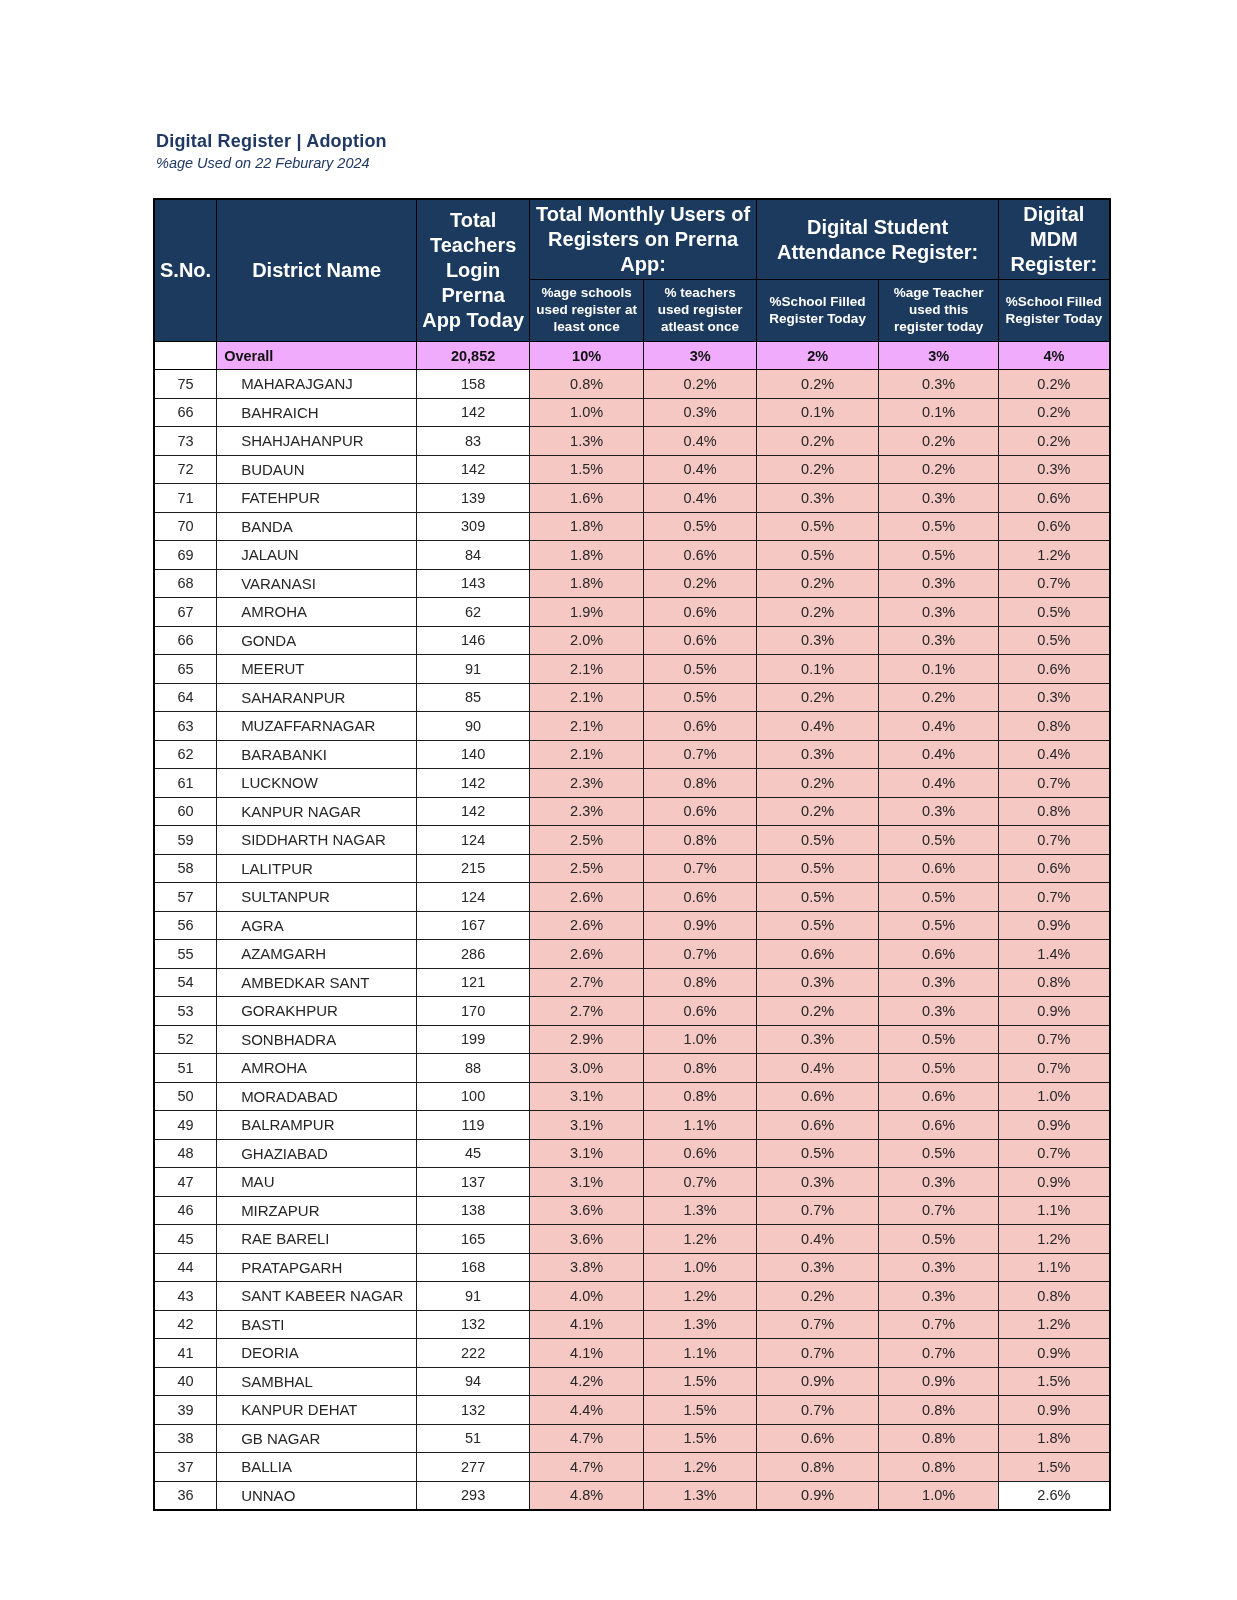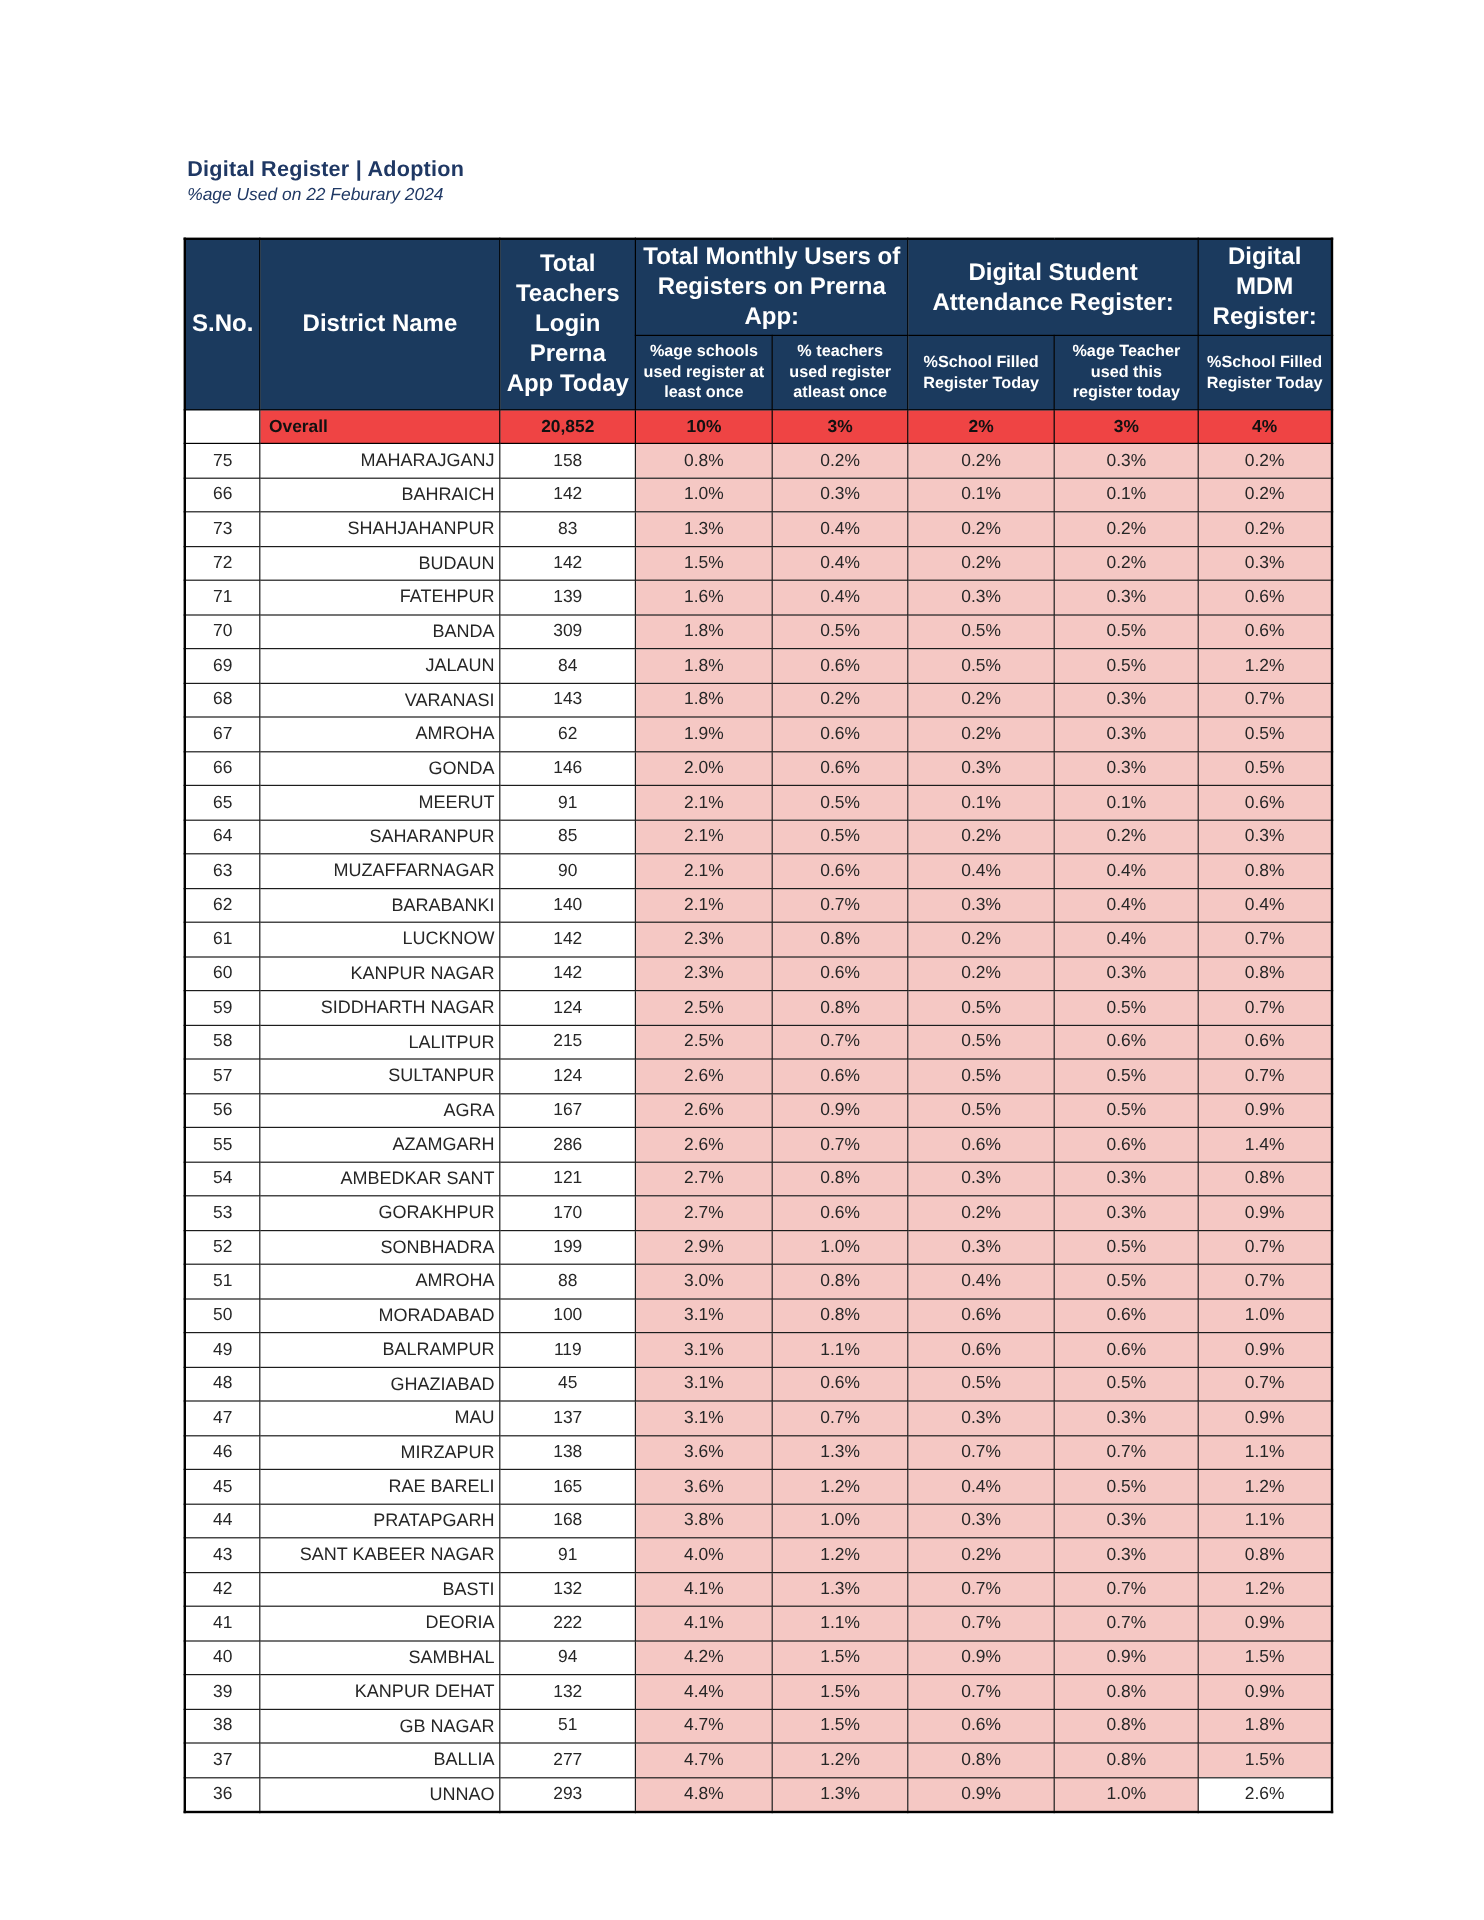--- a/index.html
+++ b/index.html
@@ -27,34 +27,34 @@
     background: #1B3A5E; color: #ffffff;
     border: 1.5px solid #000;
     font-weight: bold; font-size: 13.5px; line-height: 1.25;
     text-align: center; vertical-align: middle;
     padding: 2px 5px;
   }
   thead tr.hrow1 th { height: 50px; font-size: 20px; margin-left: 26px; }
   thead tr.hrow2 th { height: 62px; }
 
   tr.overall-row td {
-    background: #ef4444; font-weight: bold; font-size: 14.5px;
+    background: #f0abfc; font-weight: bold; font-size: 14.5px;
     height: 28px; text-align: center; vertical-align: middle;
     border: 1.5px solid #000; color: #111;
   }
   tr.overall-row td.c-sno { background: #ffffff; }
   tr.overall-row td.c-district { text-align: left; padding-left: 7px; }
 
   tbody.data td {
     border: 1px solid #1c1c1c;
     height: 28.5px; font-size: 14.5px; color: #262626;
     text-align: center; vertical-align: middle;
     background: #ffffff; padding: 0 4px;
   }
-  tbody.data td.c-district { text-align: right; padding-left: 7px; font-size: 15px; margin-left: 25px; }
+  tbody.data td.c-district { text-align: left; padding-left: 24px; font-size: 15px; margin-left: 25px; }
   tbody.data td.pink { background: #F5C8C4; }
 </style>
 </head>
 <body>
 
 <div class="title-block">
   <div class="main-title">Digital Register | Adoption</div>
   <div class="sub-title">%age Used on 22 Feburary 2024</div>
 </div>
 

